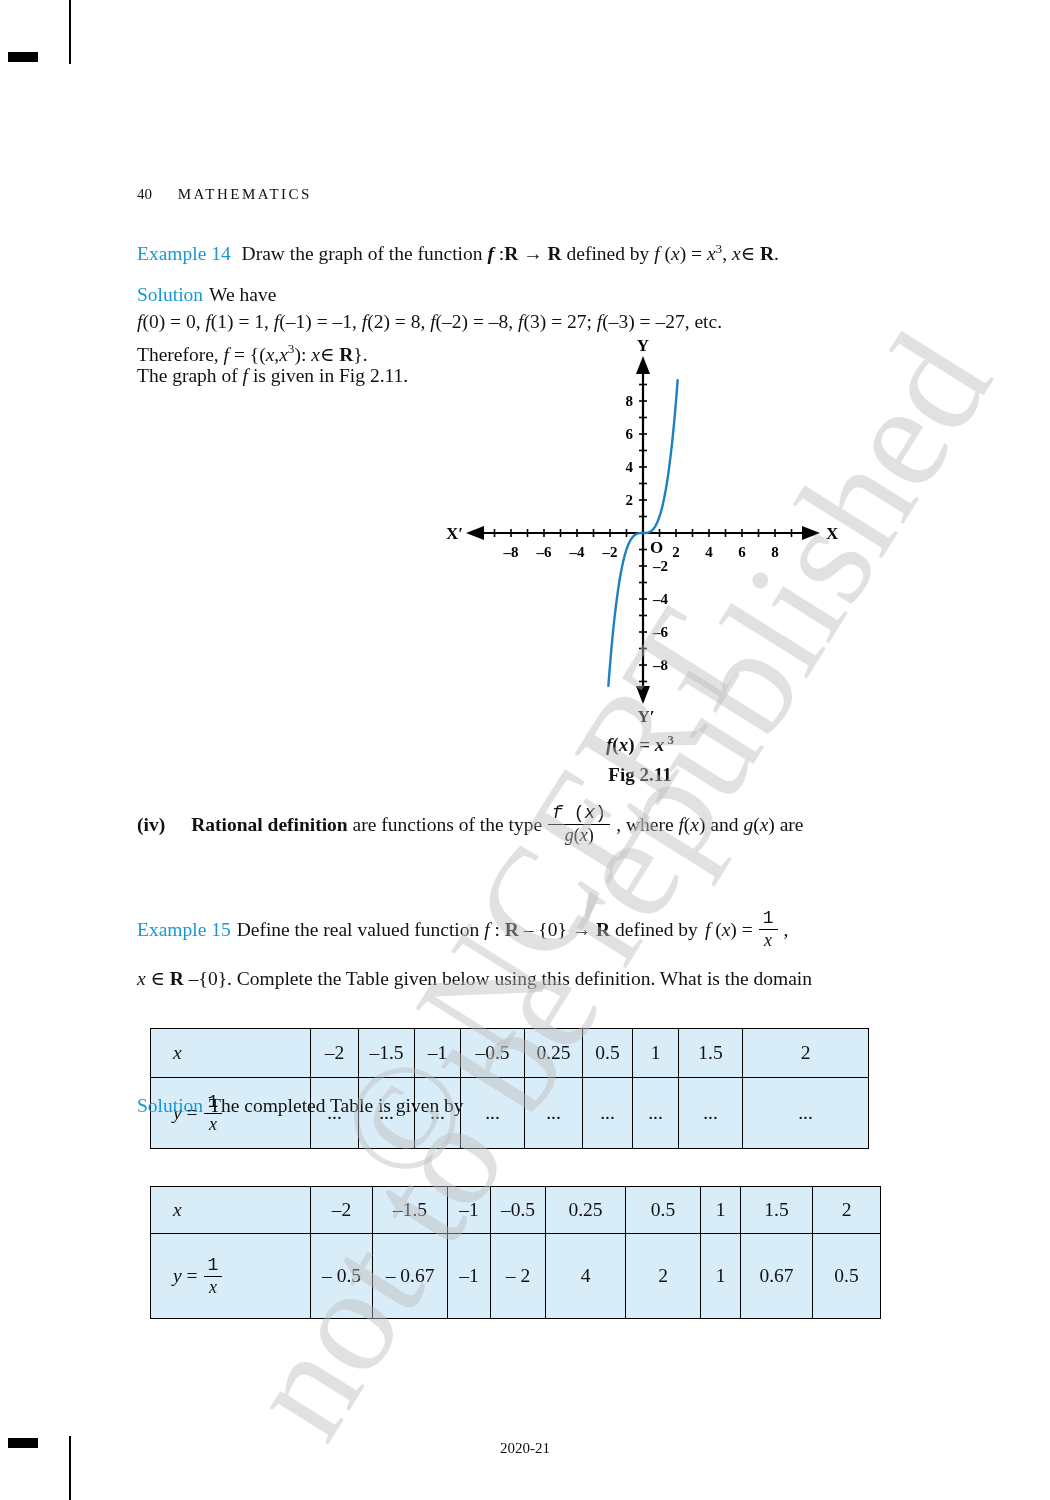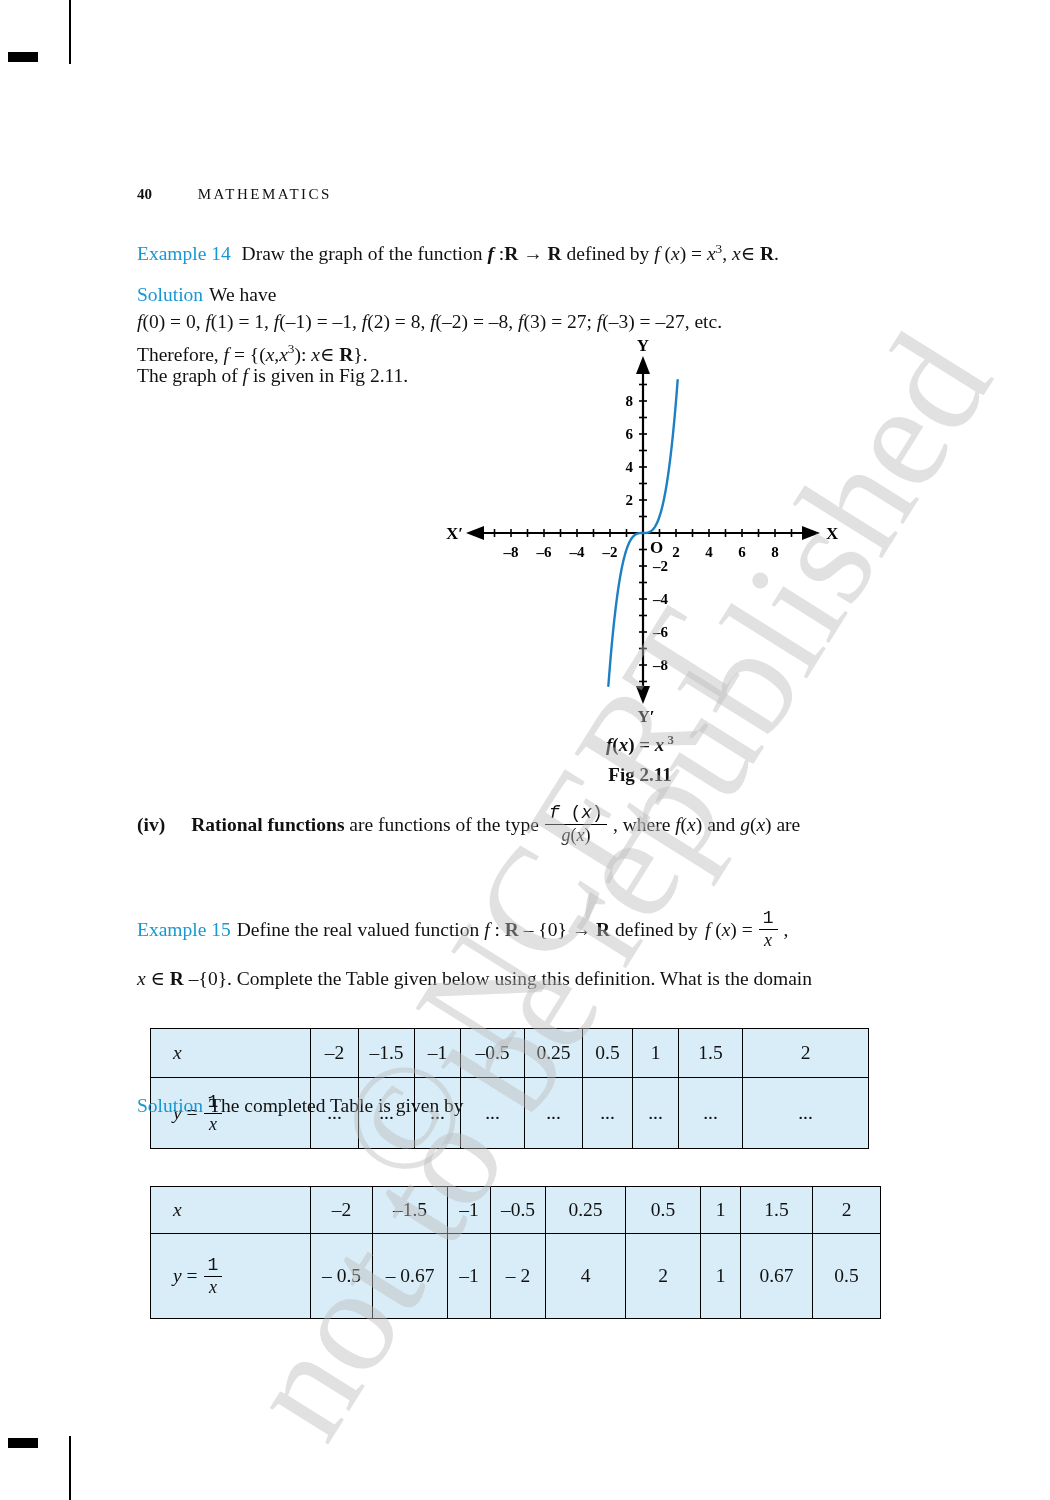--- a/index.html
+++ b/index.html
@@ -2,21 +2,21 @@
 <html><head>
 <meta charset="utf-8">
 <style>
   html,body{margin:0;padding:0;background:#ffffff;}
   .page{position:relative;width:1050px;height:1500px;background:#fff;overflow:hidden;
         font-family:"Liberation Serif","DejaVu Serif",serif;color:#111;}
   
   .crop{position:absolute;background:#000;}
   
   .pg-header{position:absolute;top:186px;left:137px;font-size:15px;}
-  .pg-num{margin-right:42px;font-weight:bold;}
+  .pg-num{margin-right:22px;}
   .pg-title{letter-spacing:2.5px;}
   
   .para{position:absolute;left:137px;width:800px;margin:0;font-size:19.5px;line-height:27px;}
   .label-blue{color:#1798d3;font-weight:normal;margin-right:6px;}
   
   .seg-n{}
   .seg-i{font-style:italic;}
   .seg-b{font-weight:bold;}
   .seg-bi{font-weight:bold;font-style:italic;}
   .seg-sup{vertical-align:super;font-size:0.68em;}
@@ -144,21 +144,21 @@
         <text x="211" y="386" text-anchor="middle" font-size="17" font-weight="bold" font-family="&quot;Liberation Serif&quot;,serif">Y′</text>
         <text x="215" y="217" text-anchor="start" font-size="17" font-weight="bold" font-family="&quot;Liberation Serif&quot;,serif">O</text>
         <path d="M173.35 349.81 L173.68 345.48 L174.01 341.24 L174.34 337.08 L174.67 333.00 L175.00 329.00 L175.33 325.08 L175.66 321.24 L175.99 317.47 L176.32 313.79 L176.65 310.17 L176.98 306.64 L177.31 303.18 L177.64 299.79 L177.97 296.47 L178.30 293.23 L178.63 290.06 L178.96 286.95 L179.29 283.92 L179.62 280.96 L179.95 278.06 L180.28 275.24 L180.61 272.48 L180.94 269.78 L181.27 267.15 L181.60 264.58 L181.93 262.08 L182.26 259.64 L182.59 257.26 L182.92 254.94 L183.25 252.69 L183.58 250.49 L183.91 248.35 L184.24 246.27 L184.57 244.24 L184.90 242.28 L185.23 240.36 L185.56 238.51 L185.89 236.70 L186.22 234.95 L186.55 233.25 L186.88 231.60 L187.21 230.01 L187.54 228.46 L187.87 226.96 L188.20 225.51 L188.53 224.11 L188.86 222.75 L189.19 221.45 L189.52 220.18 L189.85 218.96 L190.18 217.79 L190.51 216.65 L190.84 215.56 L191.17 214.51 L191.50 213.50 L191.83 212.53 L192.16 211.60 L192.49 210.70 L192.82 209.85 L193.15 209.03 L193.48 208.24 L193.81 207.49 L194.14 206.78 L194.47 206.10 L194.80 205.45 L195.13 204.83 L195.46 204.24 L195.79 203.69 L196.12 203.16 L196.45 202.66 L196.78 202.19 L197.11 201.74 L197.44 201.33 L197.77 200.93 L198.10 200.56 L198.43 200.22 L198.76 199.90 L199.09 199.60 L199.42 199.32 L199.75 199.06 L200.08 198.82 L200.41 198.61 L200.74 198.41 L201.07 198.22 L201.40 198.06 L201.73 197.91 L202.06 197.77 L202.39 197.65 L202.72 197.54 L203.05 197.45 L203.38 197.36 L203.71 197.29 L204.04 197.23 L204.37 197.18 L204.70 197.13 L205.03 197.10 L205.36 197.07 L205.69 197.05 L206.02 197.03 L206.35 197.02 L206.68 197.01 L207.01 197.00 L207.34 197.00 L207.67 197.00 L208.00 197.00 L208.33 197.00 L208.66 197.00 L208.99 197.00 L209.32 196.99 L209.65 196.98 L209.98 196.97 L210.31 196.95 L210.64 196.93 L210.97 196.90 L211.30 196.87 L211.63 196.82 L211.96 196.77 L212.29 196.71 L212.62 196.64 L212.95 196.55 L213.28 196.46 L213.61 196.35 L213.94 196.23 L214.27 196.09 L214.60 195.94 L214.93 195.78 L215.26 195.59 L215.59 195.39 L215.92 195.18 L216.25 194.94 L216.58 194.68 L216.91 194.40 L217.24 194.10 L217.57 193.78 L217.90 193.44 L218.23 193.07 L218.56 192.67 L218.89 192.26 L219.22 191.81 L219.55 191.34 L219.88 190.84 L220.21 190.31 L220.54 189.76 L220.87 189.17 L221.20 188.55 L221.53 187.90 L221.86 187.22 L222.19 186.51 L222.52 185.76 L222.85 184.97 L223.18 184.15 L223.51 183.30 L223.84 182.40 L224.17 181.47 L224.50 180.50 L224.83 179.49 L225.16 178.44 L225.49 177.35 L225.82 176.21 L226.15 175.04 L226.48 173.82 L226.81 172.55 L227.14 171.25 L227.47 169.89 L227.80 168.49 L228.13 167.04 L228.46 165.54 L228.79 163.99 L229.12 162.40 L229.45 160.75 L229.78 159.05 L230.11 157.30 L230.44 155.49 L230.77 153.64 L231.10 151.72 L231.43 149.76 L231.76 147.73 L232.09 145.65 L232.42 143.51 L232.75 141.31 L233.08 139.06 L233.41 136.74 L233.74 134.36 L234.07 131.92 L234.40 129.42 L234.73 126.85 L235.06 124.22 L235.39 121.52 L235.72 118.76 L236.05 115.94 L236.38 113.04 L236.71 110.08 L237.04 107.05 L237.37 103.94 L237.70 100.77 L238.03 97.53 L238.36 94.21 L238.69 90.82 L239.02 87.36 L239.35 83.83 L239.68 80.21 L240.01 76.53 L240.34 72.76 L240.67 68.92 L241.00 65.00 L241.33 61.00 L241.66 56.92 L241.99 52.76 L242.32 48.52 L242.65 44.19" fill="none" stroke="#1d80c3" stroke-width="2.4" stroke-linecap="round"></path>
       </svg>
     <div class="fig-func"><span class="seg-bi">f</span><span class="seg-b">(</span><span class="seg-bi">x</span><span class="seg-b">) = </span><span class="seg-bi">x</span><span class="seg-bsup"> 3</span></div>
     <div class="fig-caption">Fig 2.11</div>
   </div>
 
   <div class="para iv-line" style="top:795px">
     <span class="iv-num">(iv)</span>
-    <span><span class="seg-b">Rational functions</span><span class="seg-n"> are functions of the type</span></span>
+    <span><span class="seg-b">Rational definition</span><span class="seg-n"> are functions of the type</span></span>
     <span class="frac">
         <span class="fnum"><span class="seg-i">f</span><span class="seg-n"> (</span><span class="seg-i">x</span><span class="seg-n">)</span></span>
         <span class="fden"><span class="seg-i">g</span><span class="seg-n">(</span><span class="seg-i">x</span><span class="seg-n">)</span></span>
       </span>
     <span><span class="seg-n">, where </span><span class="seg-i">f</span><span class="seg-n">(</span><span class="seg-i">x</span><span class="seg-n">) and </span><span class="seg-i">g</span><span class="seg-n">(</span><span class="seg-i">x</span><span class="seg-n">) are</span></span>
   </div>
 
   <div class="para eq-line" style="top:900px">
     <span class="label-blue">Example 15</span>
     <span><span class="seg-n">Define the real valued function </span><span class="seg-i">f</span><span class="seg-n"> : </span><span class="seg-b">R</span><span class="seg-n"> – {0} → </span><span class="seg-b">R</span><span class="seg-n"> defined by</span></span>
@@ -262,19 +262,20 @@
           <td>– 2</td>
           <td>4</td>
           <td>2</td>
           <td>1</td>
           <td>0.67</td>
           <td>0.5</td>
         </tr>
     </tbody>
   </table>
 
+  <div class="footer">2020-21</div>
 
   <div class="watermark">
     <div class="wm-line wm-1">© NCERT</div>
     <div class="wm-line wm-2">not to be republished</div>
   </div>
 
 </div>
 
 </body></html>

